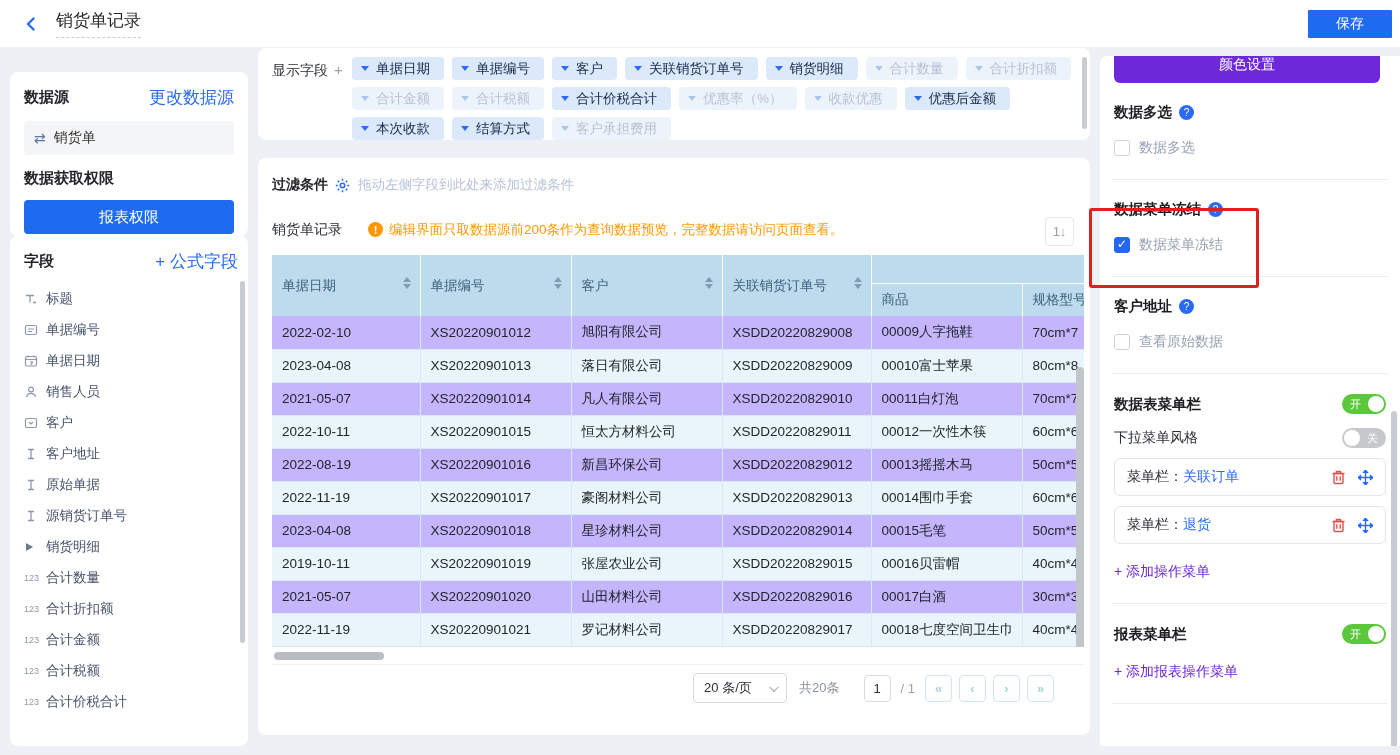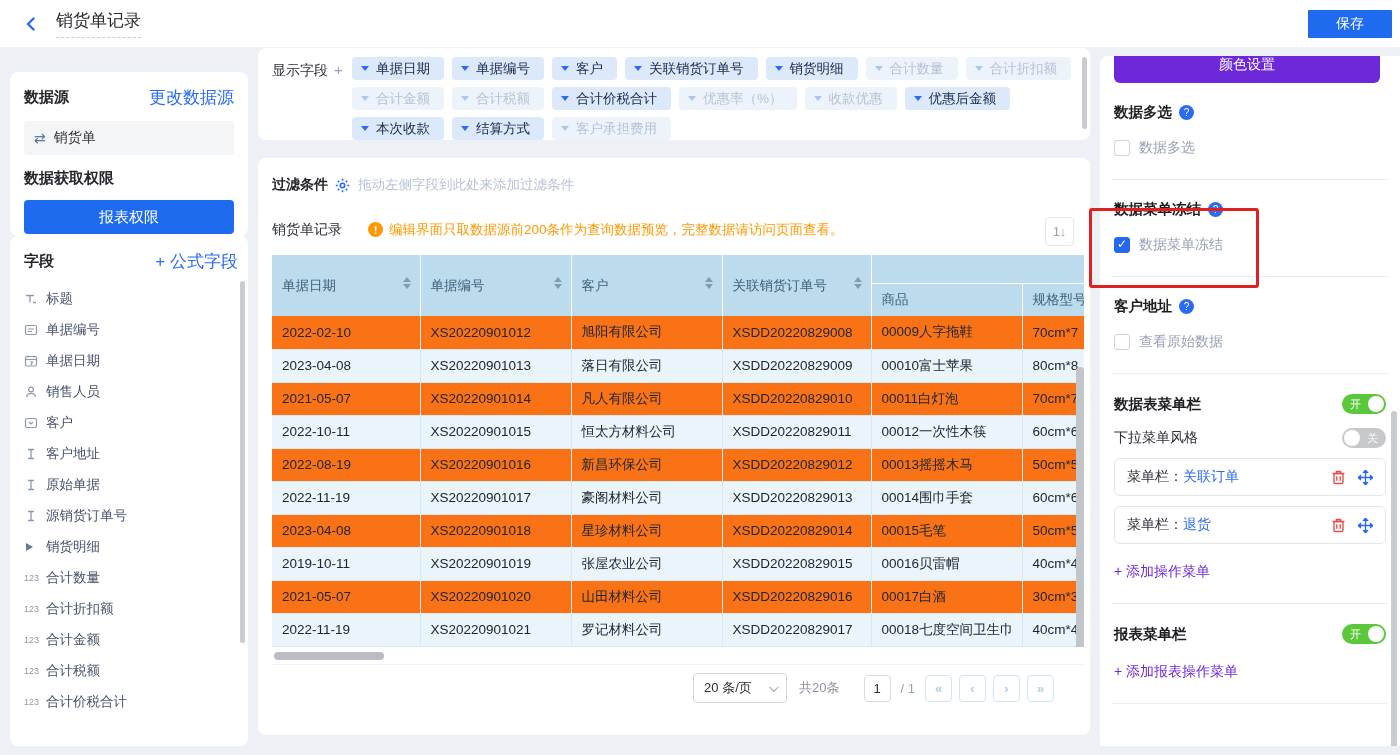--- a/index.html
+++ b/index.html
@@ -61,21 +61,21 @@
   .table-clip { position:relative; width:812px; overflow:hidden; }
   table { border-collapse:collapse; table-layout:fixed; width:910px; }
   col.c1{width:148px} col.c2{width:151px} col.c3{width:151px} col.c4{width:149px} col.c5{width:151px} col.c6{width:160px}
   thead th { background:#bcdcee; color:#40607b; font-weight:400; font-size:13.5px; text-align:left; padding-left:10px; border-right:1px solid rgba(255,255,255,.85); position:relative; }
   th.main { height:57px; cursor:pointer; }
   th.gblank { height:28px; border-bottom:1px solid rgba(255,255,255,.85); }
   th.sub { height:33px; cursor:pointer; }
   .sortarrows { position:absolute; right:9px; top:22px; display:flex; flex-direction:column; gap:2px; }
   .tri-up { width:0;height:0;border-left:4px solid transparent;border-right:4px solid transparent;border-bottom:5px solid #7e9cb2; }
   .tri-dn { width:0;height:0;border-left:4px solid transparent;border-right:4px solid transparent;border-top:5px solid #7e9cb2; }
-  tbody td { height:33px; font-size:13.5px; color:#21262e; padding-left:10px; border-bottom:1px solid #d8e9f4; border-right:1px solid #d8e9f4; background:#f97316; white-space:nowrap; overflow:hidden; }
+  tbody td { height:33px; font-size:13.5px; color:#21262e; padding-left:10px; border-bottom:1px solid #d8e9f4; border-right:1px solid #d8e9f4; background:#c4b5fd; white-space:nowrap; overflow:hidden; }
   tbody tr:nth-child(even) td { background:#e9f4fb; }
   .tbl-vscroll { position:absolute; right:0; top:112px; width:8px; height:325px; background:#c2c5ca; border-radius:4px; }
   .hscroll { margin-top:5px; width:806px; height:8px; position:relative; }
   .hscroll .thumb { position:absolute; left:2px; top:0; width:110px; height:8px; background:#b9bcc2; border-radius:4px; }
   .pager { margin-top:4px; border-top:1px solid #f0f2f5; height:48px; display:flex; align-items:center; justify-content:flex-end; padding:0 30px 0 2px;gap:24px; }
   .pg-left { display:flex; align-items:center; }
   .pagesize { width:94px; height:30px; border:1px solid #d9d9d9; border-radius:4px; display:flex; align-items:center; justify-content:space-between; padding:0 10px; font-size:13px; color:#2b2f38; cursor:pointer; background:#fff; }
   .chev-dn { width:7px; height:7px; border-right:1.5px solid #9aa0a8; border-bottom:1.5px solid #9aa0a8; transform:rotate(45deg) translateY(-2px); }
   .total { margin-left:12px; font-size:13px; color:#8a919c; }
   .pg-right { display:flex; align-items:center; gap:7px; }

